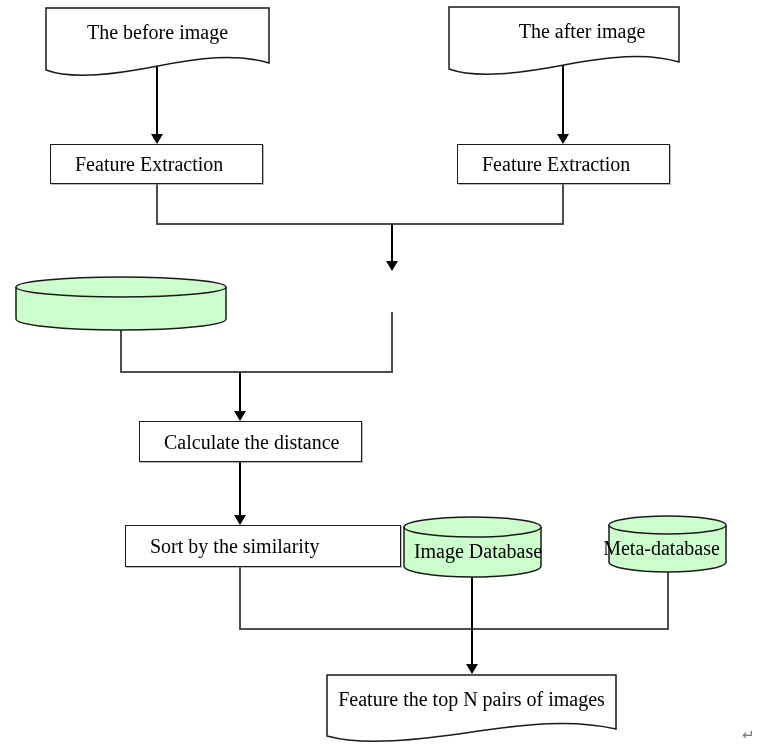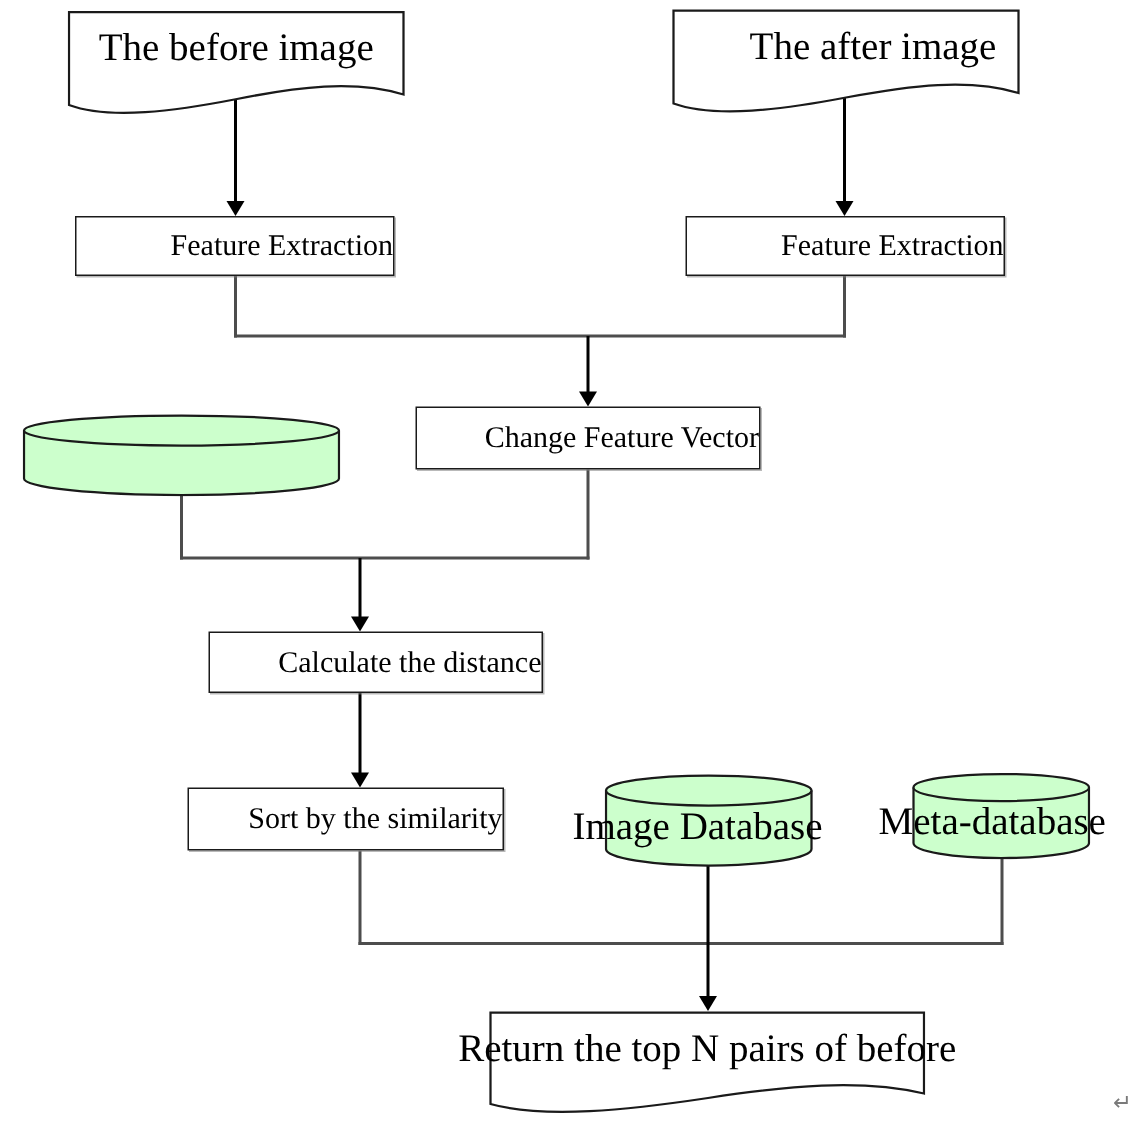--- a/index.html
+++ b/index.html
@@ -8,26 +8,26 @@
   
   .vline{position:absolute;width:2px;z-index:1;}
   .hline{position:absolute;height:2px;z-index:1;}
   .gray{background:#4d4d4d;}
   .black{background:#000;}
   .arrowhead{position:absolute;width:0;height:0;z-index:1;
              border-left:6px solid transparent;border-right:6px solid transparent;
              border-top:10px solid #000;}
   
   .box{position:absolute;background:#ffffff;border:1.5px solid #1a1a1a;box-sizing:border-box;
-       display:flex;align-items:center;justify-content:flex-end;font-size:20px;line-height:1;
-       z-index:2;box-shadow:1px 1px 0 rgba(128,128,128,.55);white-space:nowrap;}
+       display:flex;align-items:center;justify-content:flex-start;font-size:20px;line-height:1;
+       z-index:2;box-shadow:1px 1px 0 rgba(128,128,128,.55);white-space:nowrap;padding-left:24px;}
   
   .shape{position:absolute;z-index:2;}
   .label{position:absolute;z-index:3;display:flex;align-items:center;justify-content:center;
-         font-size:26px;line-height:1;white-space:nowrap;}
+         font-size:20px;line-height:1;white-space:nowrap;}
   .pmark{position:absolute;z-index:3;font-family:"Liberation Sans","DejaVu Sans",sans-serif;
          font-size:15px;color:#7a7a7a;}
 </style>
 </head>
 <body>
 
 <div class="canvas">
 
   <div class="vline black" style="left:156px;top:64px;height:72px;"></div>
   <div class="arrowhead" style="left:151px;top:134px;"></div>
@@ -82,41 +82,38 @@
     <path d="M1,10 V47 A58.5,10 0 0 0 118,47 V10" stroke="#1a1a1a" stroke-width="1.5" fill="#ccffcc"></path>
     <ellipse cx="59.5" cy="10" rx="58.5" ry="9" stroke="#1a1a1a" stroke-width="1.5" fill="#ccffcc"></ellipse>
   </svg>
 
   <div class="box" style="left:50px;top:144px;width:213px;height:40px;">
     <span>Feature Extraction</span>
   </div>
   <div class="box" style="left:457px;top:144px;width:213px;height:40px;">
     <span>Feature Extraction</span>
   </div>
-  <div class="box" style="left:277px;top:271px;width:230px;height:42px;">
-    <span>Change Feature Vector</span>
-  </div>
   <div class="box" style="left:139px;top:421px;width:223px;height:41px;">
     <span>Calculate the distance</span>
   </div>
-  <div class="box" style="left:125px;top:525px;width:211px;height:42px;">
+  <div class="box" style="left:125px;top:525px;width:276px;height:42px;">
     <span>Sort by the similarity</span>
   </div>
 
   <div class="label" style="left:45px;top:12px;width:225px;height:40px;">
     <span>The before image</span>
   </div>
   <div class="label" style="left:446px;top:11px;width:272px;height:40px;">
     <span>The after image</span>
   </div>
-  <div class="label" style="left:403px;top:516px;width:124px;height:62px;padding-top:8px;box-sizing:border-box;">
+  <div class="label" style="left:416px;top:516px;width:124px;height:62px;padding-top:8px;box-sizing:border-box;">
     <span>Image Database</span>
   </div>
   <div class="label" style="left:608px;top:515px;width:107px;height:58px;padding-top:7px;box-sizing:border-box;">
     <span>Meta-database</span>
   </div>
   <div class="label" style="left:326px;top:678px;width:291px;height:42px;">
-    <span>Return the top N pairs of before</span>
+    <span>Feature the top N pairs of images</span>
   </div>
 
   <span class="pmark" style="left:742px;top:726px;">↵</span>
 
 </div>
 
 </body></html>

